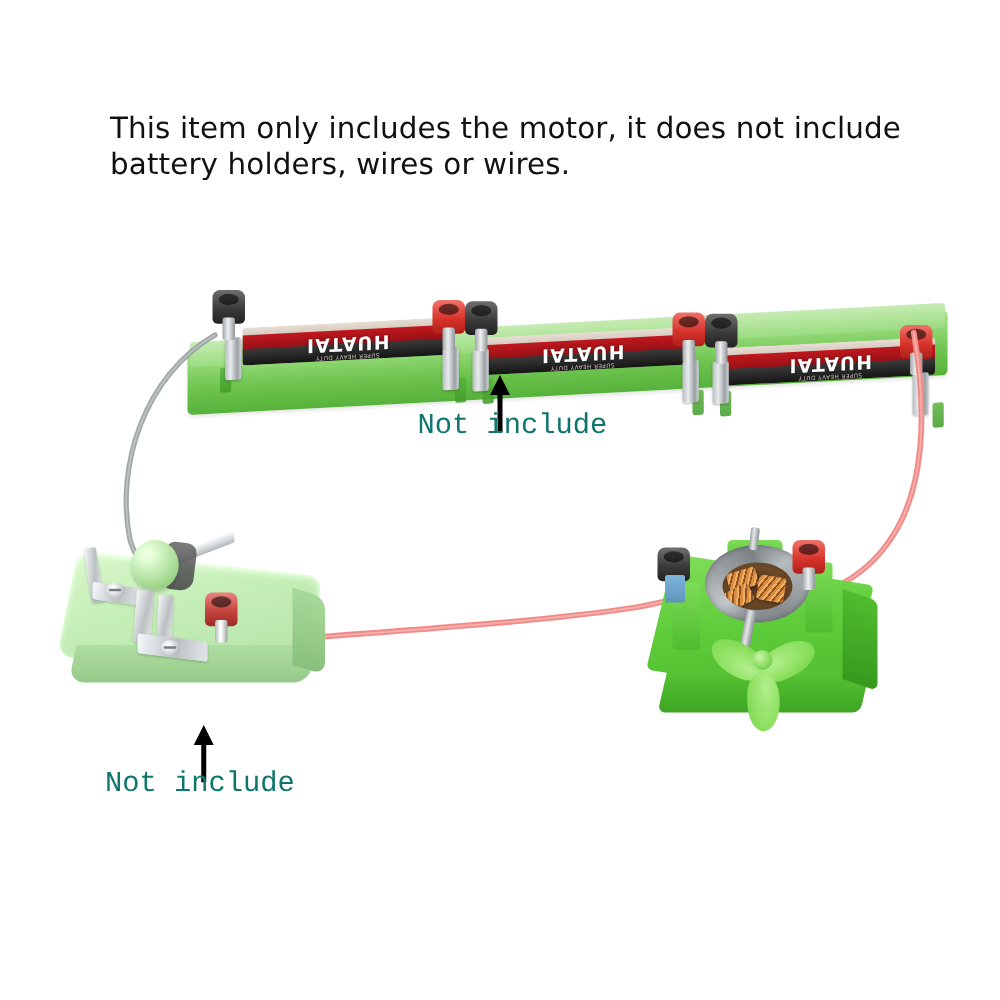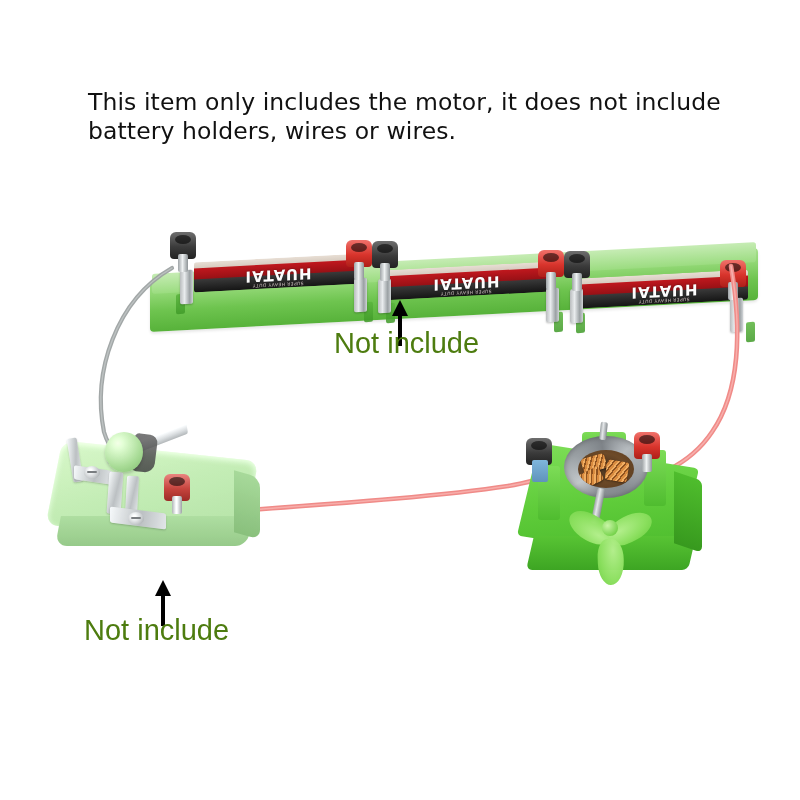--- a/index.html
+++ b/index.html
@@ -29,24 +29,24 @@
     line-height: 1.25;
     color: #111111;
     letter-spacing: 0.1px;
     font-family: "DejaVu Sans", "Liberation Sans", sans-serif;
   }
   .caption .l2 { display: block; }
 
   
   .annot {
     position: absolute;
-    font-size: 29px;
-    color: #4d7c0f;
+    font-size: 23px;
+    color: #0f766e;
     white-space: nowrap;
-    font-family: Liberation Sans, sans-serif;
+    font-family: Liberation Mono, monospace;
   }
   .arrow-up {
     position: absolute;
     width: 22px;
     height: 46px;
   }
 
   
   .part { position: absolute; }
   .blur-soft { filter: blur(0.5px); }

